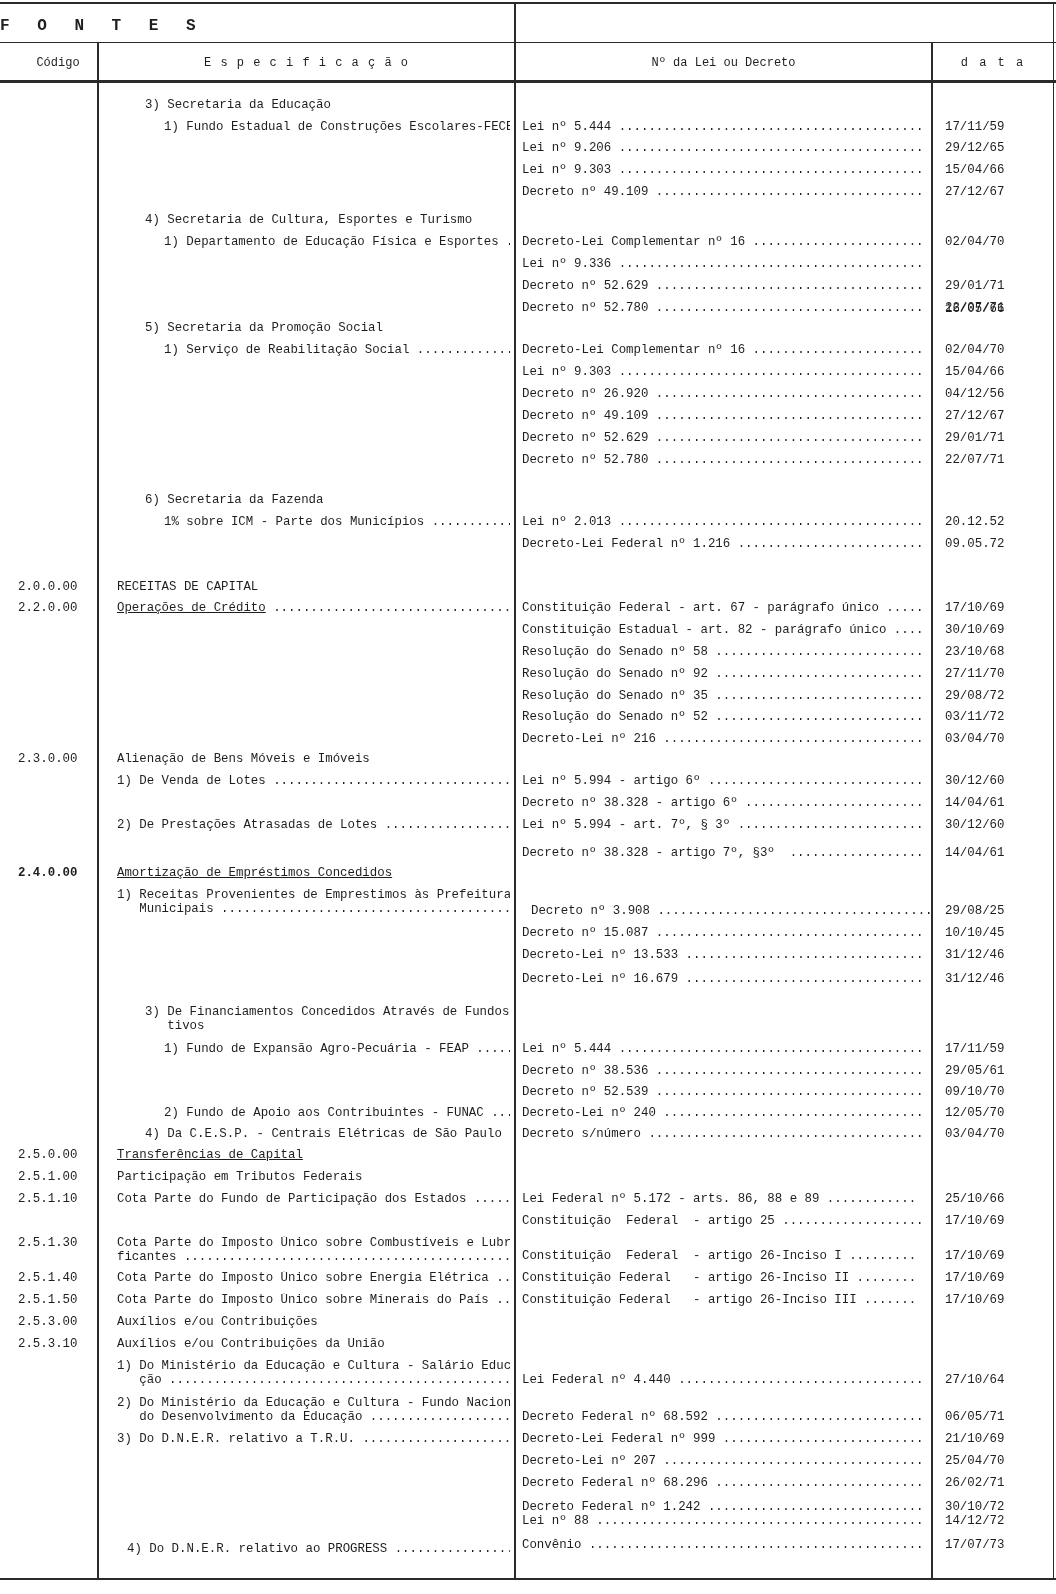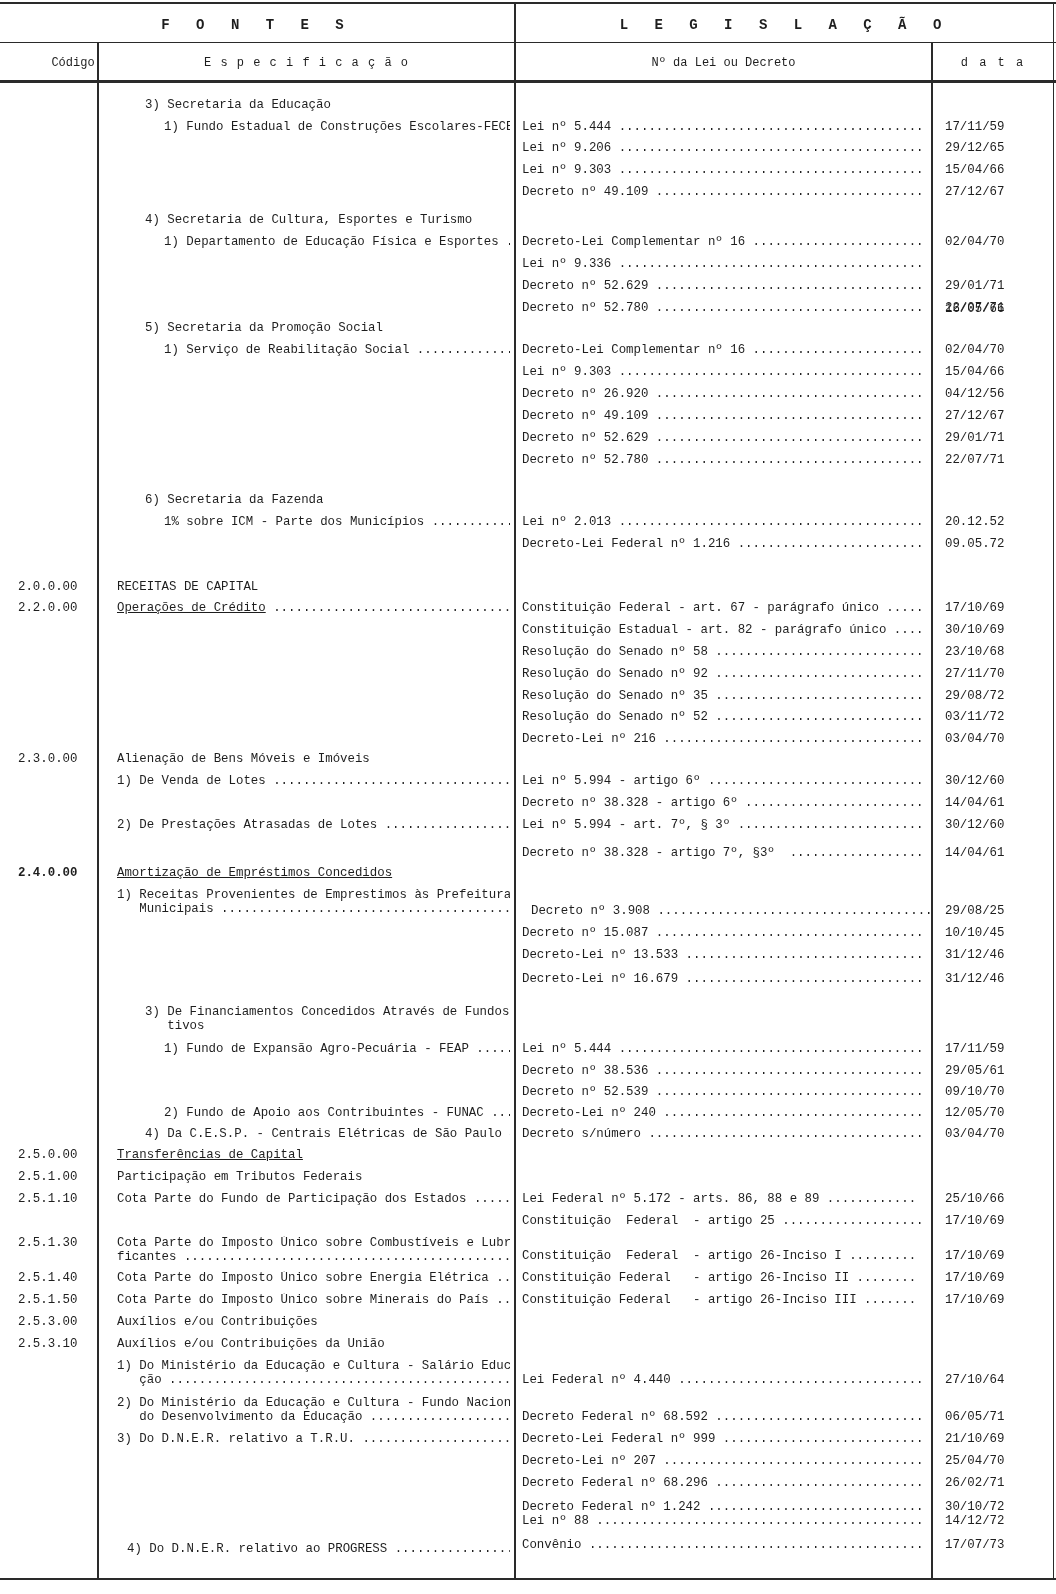--- a/index.html
+++ b/index.html
@@ -1,21 +1,21 @@
 <!DOCTYPE html>
 <html><head>
 <meta charset="utf-8">
 <style>
   html, body { margin: 0; padding: 0; background: #ffffff; }
   body { width: 1056px; height: 1594px; position: relative; overflow: hidden;
          font-family: "Liberation Mono", "DejaVu Sans Mono", monospace; color: #1e1e1e; }
   .page { position: absolute; left: 0; top: 0; width: 1056px; height: 1594px; }
   .hline { position: absolute; left: 0; width: 1056px; height: 2px; background: #2a2a2a; }
   .vline { position: absolute; width: 2px; background: #2a2a2a; }
-  .hdr { position: absolute; font-size: 14px; letter-spacing: 9px; text-align: center; font-weight: bold; }
+  .hdr { position: absolute; font-size: 16px; letter-spacing: 9px; text-align: left; font-weight: bold; }
   .sub { position: absolute; font-size: 12px; text-align: center; }
   .row { position: absolute; font-size: 12.4px; line-height: 14px; white-space: pre; }
   .code { left: 18px; width: 78px; }
   .spec { width: 400px; overflow: hidden; }
   .leg { left: 522px; width: 400px; overflow: hidden; }
   .dt { left: 945px; width: 100px; }
   .u { text-decoration: underline; }
   .dots::after { content: " ........................................................................"; }
 </style>
 </head>
@@ -26,22 +26,21 @@
   <div class="hline" style="top:2px"></div>
   <div class="hline" style="top:42px;height:1px"></div>
   <div class="hline" style="top:80px;height:3px"></div>
   <div class="hline" style="top:1578px"></div>
   <div class="vline" style="left:97px;top:43px;height:1537px"></div>
   <div class="vline" style="left:514px;top:2px;height:1578px"></div>
   <div class="vline" style="left:931px;top:43px;height:1537px"></div>
   <div class="vline" style="left:1053px;top:2px;height:1578px;width:1px"></div>
 
   <div class="hdr" style="left:0;width:514px;top:17px">F O N T E S</div>
-  <div class="hdr" style="left:516px;width:538px;top:17px">L E G I S L A Ç Ã O</div>
-  <div class="sub" style="left:17px;width:112px;top:56px">Código</div>
+  <div class="sub" style="left:2px;width:112px;top:56px">Código</div>
   <div class="sub" style="left:99px;width:415px;top:56px;letter-spacing:1px">E s p e c i f i c a ç ã o</div>
   <div class="sub" style="left:516px;width:415px;top:56px">Nº da Lei ou Decreto</div>
   <div class="sub" style="left:933px;width:120px;top:56px;letter-spacing:2px">d a t a</div>
 
   <div id="left-rows">
       <div class="row spec" style="left: 145px; width: 365px; top: 98px;">3) Secretaria da Educação</div>
       <div class="row spec" style="left: 164px; width: 346px; top: 120px;">1) Fundo Estadual de Construções Escolares-FECE-</div>
       <div class="row spec" style="left: 145px; width: 365px; top: 213px;">4) Secretaria de Cultura, Esportes e Turismo</div>
       <div class="row spec" style="left: 164px; width: 346px; top: 235px;">1) Departamento de Educação Física e Esportes ..</div>
       <div class="row spec" style="left: 145px; width: 365px; top: 321px;">5) Secretaria da Promoção Social</div>

